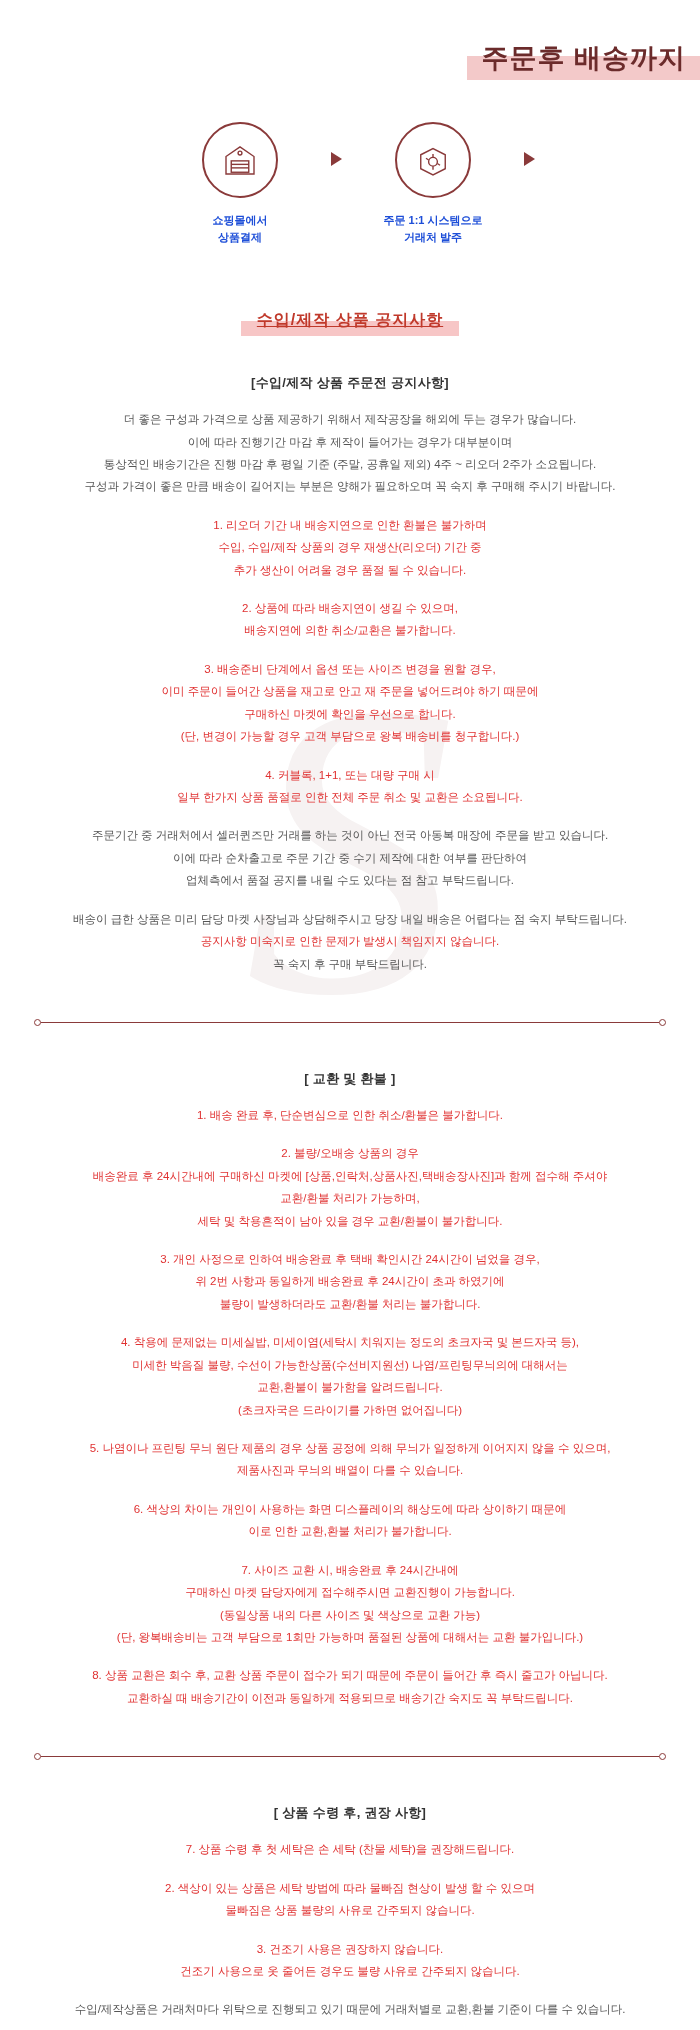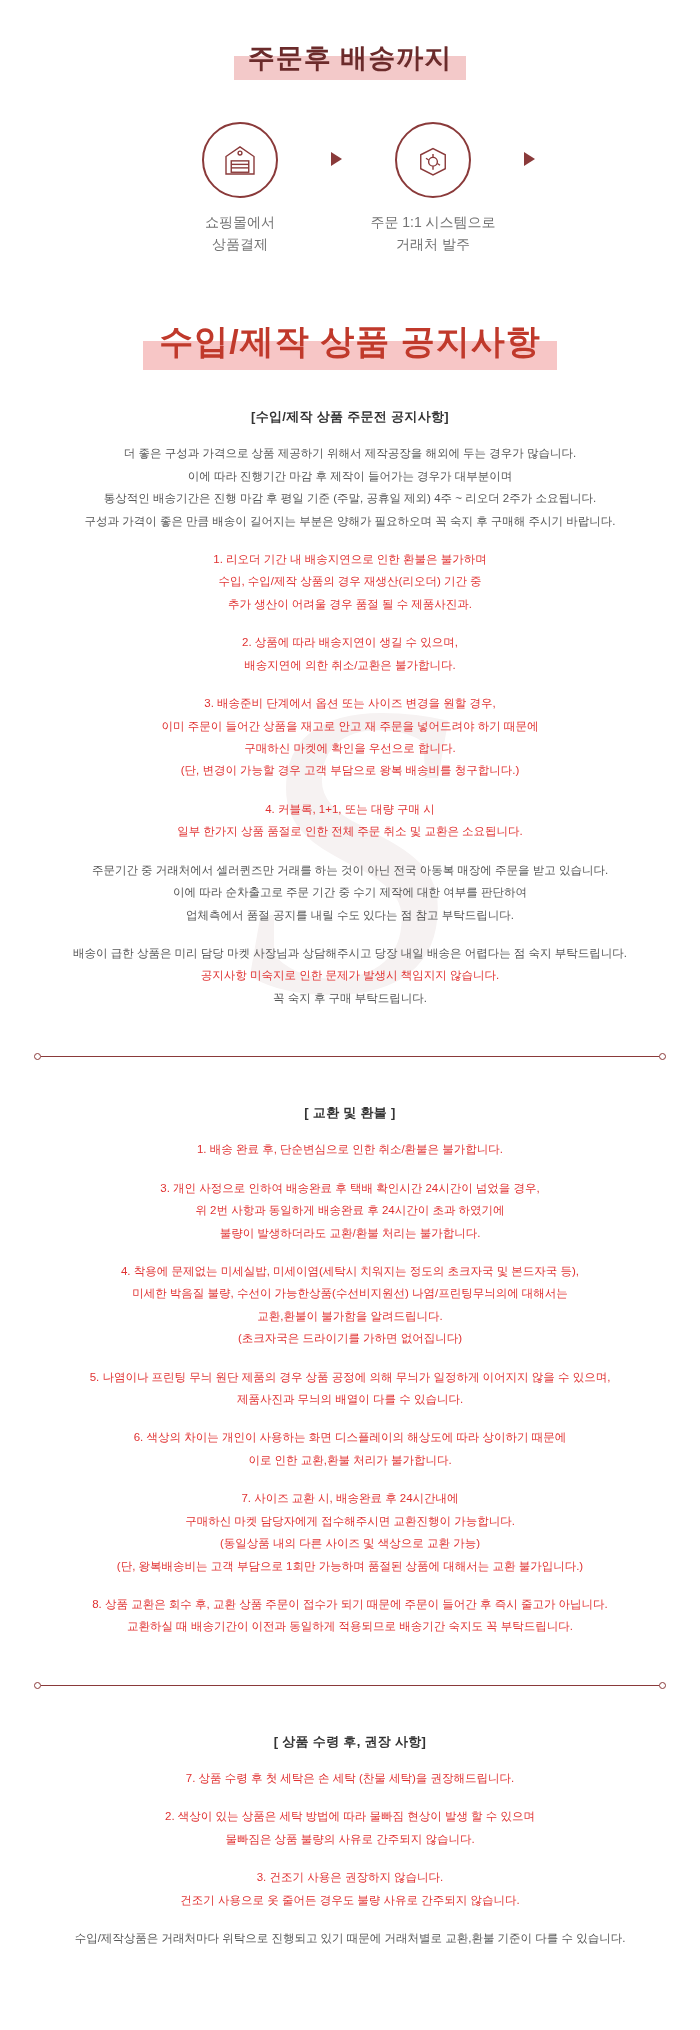--- a/index.html
+++ b/index.html
@@ -22,21 +22,21 @@
     color:#f6f2f2;
     font-family:"Liberation Serif", serif;
     font-style:italic;
     z-index:0;
     line-height:1;
     user-select:none;
   }
   .content { position:relative; z-index:1; }
 
   
-  .top-title-wrap { text-align:center; padding-top:38px; }
+  .top-title-wrap { text-align:right; padding-top:38px; }
   .top-title {
     display:inline-block;
     font-size:27px;
     font-weight:bold;
     color:#6b2b2b;
     letter-spacing:1px;
     padding:2px 14px 4px 14px;
     background:linear-gradient(to top, #f3c9c9 0%, #f3c9c9 58%, rgba(243,201,201,0) 58%);
   }
 
@@ -51,44 +51,45 @@
   .step { width:150px; text-align:center; }
   .circle {
     width:76px; height:76px;
     margin:0 auto 14px auto;
     border:2px solid #8a3a3a;
     border-radius:50%;
     display:flex; align-items:center; justify-content:center;
     background:#fff;
   }
   .step-label {
-    font-size:14px;
-    color:#737373;
-    font-weight:normal;
+    font-size:11px;
+    color:#1d4ed8;
+    font-weight:bold;
     line-height:1.55;
     white-space:pre-line;
   }
   .arrow {
     margin-top:30px;
     width:0; height:0;
     border-left:11px solid #8a3a3a;
     border-top:7px solid transparent;
     border-bottom:7px solid transparent;
   }
 
   
   .sec-head-wrap { text-align:center; margin-top:62px; }
   .sec-head {
     display:inline-block;
-    font-size:34px;
+    font-size:16px;
     font-weight:bold;
     color:#c0392b;
     letter-spacing:1px;
     padding:2px 16px 5px 16px;
     background:linear-gradient(to top, #f7c6c6 0%, #f7c6c6 55%, rgba(247,198,198,0) 55%);
+    text-decoration:underline;
   }
 
   
   .block { text-align:center; margin-top:38px; padding:0 52px; }
   .block h3 {
     font-size:13px;
     font-weight:bold;
     color:#333;
     margin:0 0 16px 0;
     letter-spacing:0.3px;
@@ -185,21 +186,21 @@
       <p>
         <span>더 좋은 구성과 가격으로 상품 제공하기 위해서 제작공장을 해외에 두는 경우가 많습니다.</span><br>
         <span>이에 따라 진행기간 마감 후 제작이 들어가는 경우가 대부분이며</span><br>
         <span>통상적인 배송기간은 진행 마감 후 평일 기준 (주말, 공휴일 제외) 4주 ~ 리오더 2주가 소요됩니다.</span><br>
         <span>구성과 가격이 좋은 만큼 배송이 길어지는 부분은 양해가 필요하오며 꼭 숙지 후 구매해 주시기 바랍니다.</span>
       </p>
 
       <p class="gap-lg">
         <span class="red">1. 리오더 기간 내 배송지연으로 인한 환불은 불가하며</span><br>
         <span class="red">수입, 수입/제작 상품의 경우 재생산(리오더) 기간 중</span><br>
-        <span class="red">추가 생산이 어려울 경우 품절 될 수 제품사진과.</span>
+        <span class="red">추가 생산이 어려울 경우 품절 될 수 있습니다.</span>
       </p>
 
       <p>
         <span class="red">2. 상품에 따라 배송지연이 생길 수 있으며,</span><br>
         <span class="red">배송지연에 의한 취소/교환은 불가합니다.</span>
       </p>
 
       <p>
         <span class="red">3. 배송준비 단계에서 옵션 또는 사이즈 변경을 원할 경우,</span><br>
         <span class="red">이미 주문이 들어간 상품을 재고로 안고 재 주문을 넣어드려야 하기 때문에</span><br>
@@ -231,20 +232,26 @@
       <div class="dot"></div>
     </div>
 
     <div class="block" style="margin-top:4px;">
       <h3 class="sub-head">[ 교환 및 환불 ]</h3>
 
       <p>
         <span class="red">1. 배송 완료 후, 단순변심으로 인한 취소/환불은 불가합니다.</span>
       </p>
 
+      <p>
+        <span class="red">2. 불량/오배송 상품의 경우</span><br>
+        <span class="red">배송완료 후 24시간내에 구매하신 마켓에 [상품,인락처,상품사진,택배송장사진]과 함께 접수해 주셔야</span><br>
+        <span class="red">교환/환불 처리가 가능하며,</span><br>
+        <span class="red">세탁 및 착용흔적이 남아 있을 경우 교환/환불이 불가합니다.</span>
+      </p>
 
       <p>
         <span class="red">3. 개인 사정으로 인하여 배송완료 후 택배 확인시간 24시간이 넘었을 경우,</span><br>
         <span class="red">위 2번 사항과 동일하게 배송완료 후 24시간이 초과 하였기에</span><br>
         <span class="red">불량이 발생하더라도 교환/환불 처리는 불가합니다.</span>
       </p>
 
       <p>
         <span class="red">4. 착용에 문제없는 미세실밥, 미세이염(세탁시 치워지는 정도의 초크자국 및 본드자국 등),</span><br>
         <span class="red">미세한 박음질 불량, 수선이 가능한상품(수선비지원선) 나염/프린팅무늬의에 대해서는</span><br>

